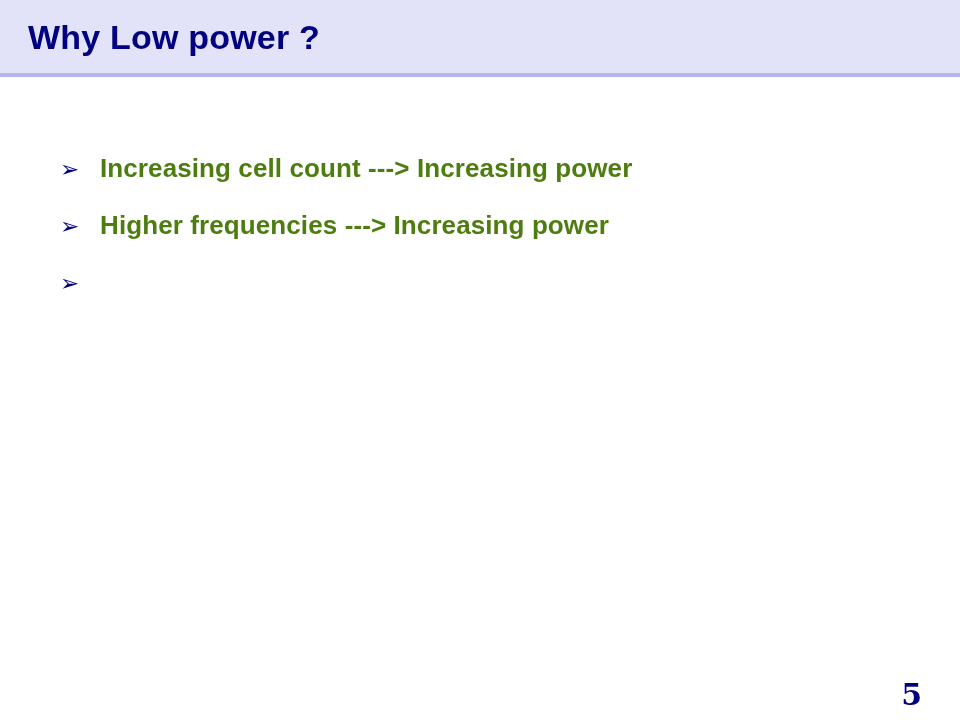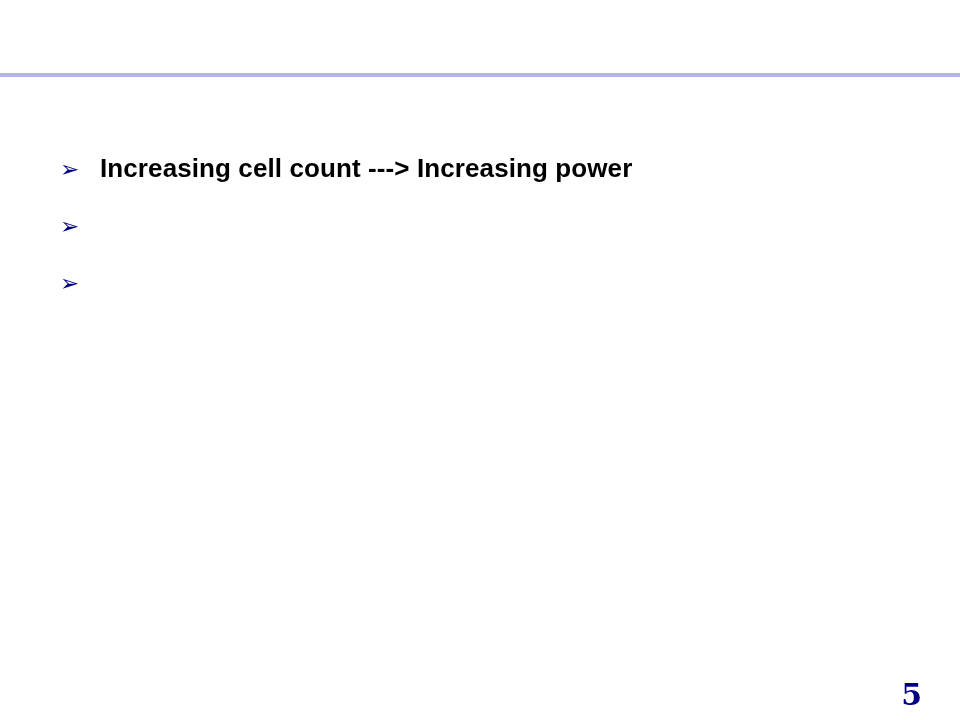--- a/index.html
+++ b/index.html
@@ -69,21 +69,21 @@
     line-height: 30px;
     color: #000080;
     font-family: "DejaVu Sans", sans-serif;
     text-align: left;
     padding-top: 2px;
   }
   .bullet-label {
     flex: 1 1 auto;
     font-size: 26px;
     font-weight: bold;
-    color: #000000;
+    color: #4d7c0f;
     line-height: 32px;
     white-space: nowrap;
     letter-spacing: 0.1px;
   }
 
   
   .page-number {
     position: absolute;
     right: 38px;
     bottom: 8px;
@@ -92,31 +92,35 @@
     color: #000080;
     font-family: "DejaVu Serif", serif;
     line-height: 34px;
   }
 </style>
 </head>
 <body>
 
 <div class="slide">
 
+  <div class="title-band">
+    <div class="title-text">Why Low power ?</div>
+  </div>
   <div class="title-rule"></div>
 
   <div class="body-list">
 
     <div class="bullet-row">
       <span class="bullet-marker">➢</span>
       <span class="bullet-label">Increasing cell count ---&gt; Increasing power</span>
     </div>
 
     <div class="bullet-row">
       <span class="bullet-marker">➢</span>
+      <span class="bullet-label">Higher frequencies ---&gt; Increasing power</span>
     </div>
 
     <div class="bullet-row">
       <span class="bullet-marker">➢</span>
     </div>
 
   </div>
 
   <div class="page-number">5</div>
 

